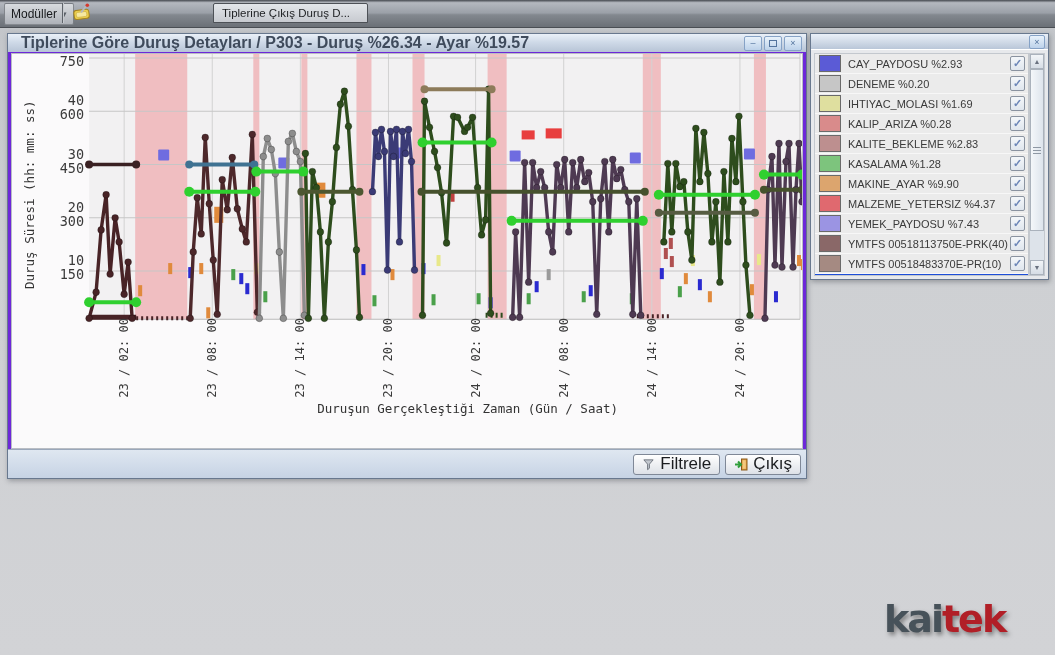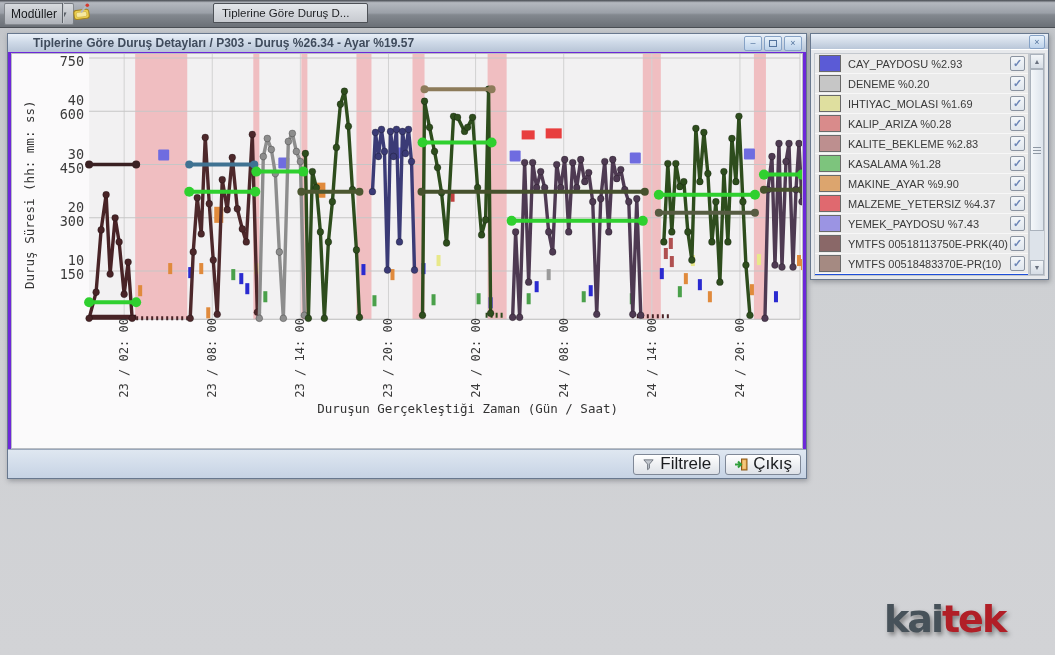--- a/index.html
+++ b/index.html
@@ -21,21 +21,21 @@
     border-radius:2px;}
   .doc-tab{position:absolute;left:213px;top:3px;width:155px;height:20px;
     background:linear-gradient(180deg,#e3e6ea,#c7cad0);border:1px solid #4d5157;border-radius:2px 2px 0 0;
     display:flex;align-items:center;padding-left:8px;font-size:11.5px;color:#1d1f22;box-sizing:border-box;}
 
   
   .window{position:absolute;background:#e7e6e7;border:1px solid #68788e;box-shadow:1px 2px 5px rgba(40,45,55,.35);}
   .titlebar{position:absolute;left:0;top:0;right:0;height:18px;
     background:linear-gradient(180deg,#eaf0f8 0%,#cfdae8 45%,#b7c4d6 100%);
     border-bottom:1px solid #93a5bc;display:flex;align-items:center;}
-  .title-text{font-size:12px;font-weight:bold;color:#3f4b5c;padding-left:25px;white-space:nowrap;}
+  .title-text{font-size:16px;font-weight:bold;color:#3f4b5c;padding-left:13px;white-space:nowrap;}
   .win-controls{position:absolute;right:4px;top:2px;display:flex;gap:2px;}
   .win-btn{width:16px;height:13px;font-size:9px;line-height:11px;text-align:center;color:#54749e;
     background:linear-gradient(180deg,#e9f2fb,#bdd2ea);border:1px solid #86a2c6;border-radius:2px;
     display:flex;align-items:center;justify-content:center;}
   .glyph-box{width:6px;height:5px;border:1px solid #54749e;display:inline-block;}
 
   #main-window{left:7px;top:33px;width:798px;height:444px;}
   .win-body{position:absolute;left:0;top:18px;right:0;bottom:0;background:#6d28d9;}
   .chart-panel{position:absolute;left:3px;top:1px;right:3px;bottom:29px;background:#fbfafb;border:1px solid #b9bdc4;}
   .chart-panel svg{display:block;width:100%;height:100%;}
@@ -90,21 +90,21 @@
     <div class="tb-sep"></div>
     <div class="stamp-btn">
       <svg width="22" height="20" viewBox="0 0 22 20">
         <rect x="3" y="7" width="15" height="9" rx="2.5" fill="#ecd04e" stroke="#a5821e" transform="rotate(-7 10 11)"></rect>
         <rect x="5.2" y="9" width="10.5" height="5" rx="1.5" fill="#f7e9a0" stroke="#c9a93c" stroke-width="0.6" transform="rotate(-7 10 11)"></rect>
         <line x1="16" y1="2" x2="10" y2="9.5" stroke="#b5bac0" stroke-width="2"></line>
         <circle cx="16.3" cy="2.2" r="1.8" fill="#d43a2e"></circle>
       </svg>
     </div>
     <div class="doc-tab">
-      <span>Tiplerine Göre Duruş D...</span>
+      <span>Tiplerine Çıkış Duruş D...</span>
     </div>
   </div>
 
   <div id="main-window" class="window">
     <div class="titlebar">
       <span class="title-text">Tiplerine Göre Duruş Detayları / P303 - Duruş %26.34 - Ayar %19.57</span>
       <span class="win-controls">
         <span class="win-btn">
             <span>–</span>
           </span>

